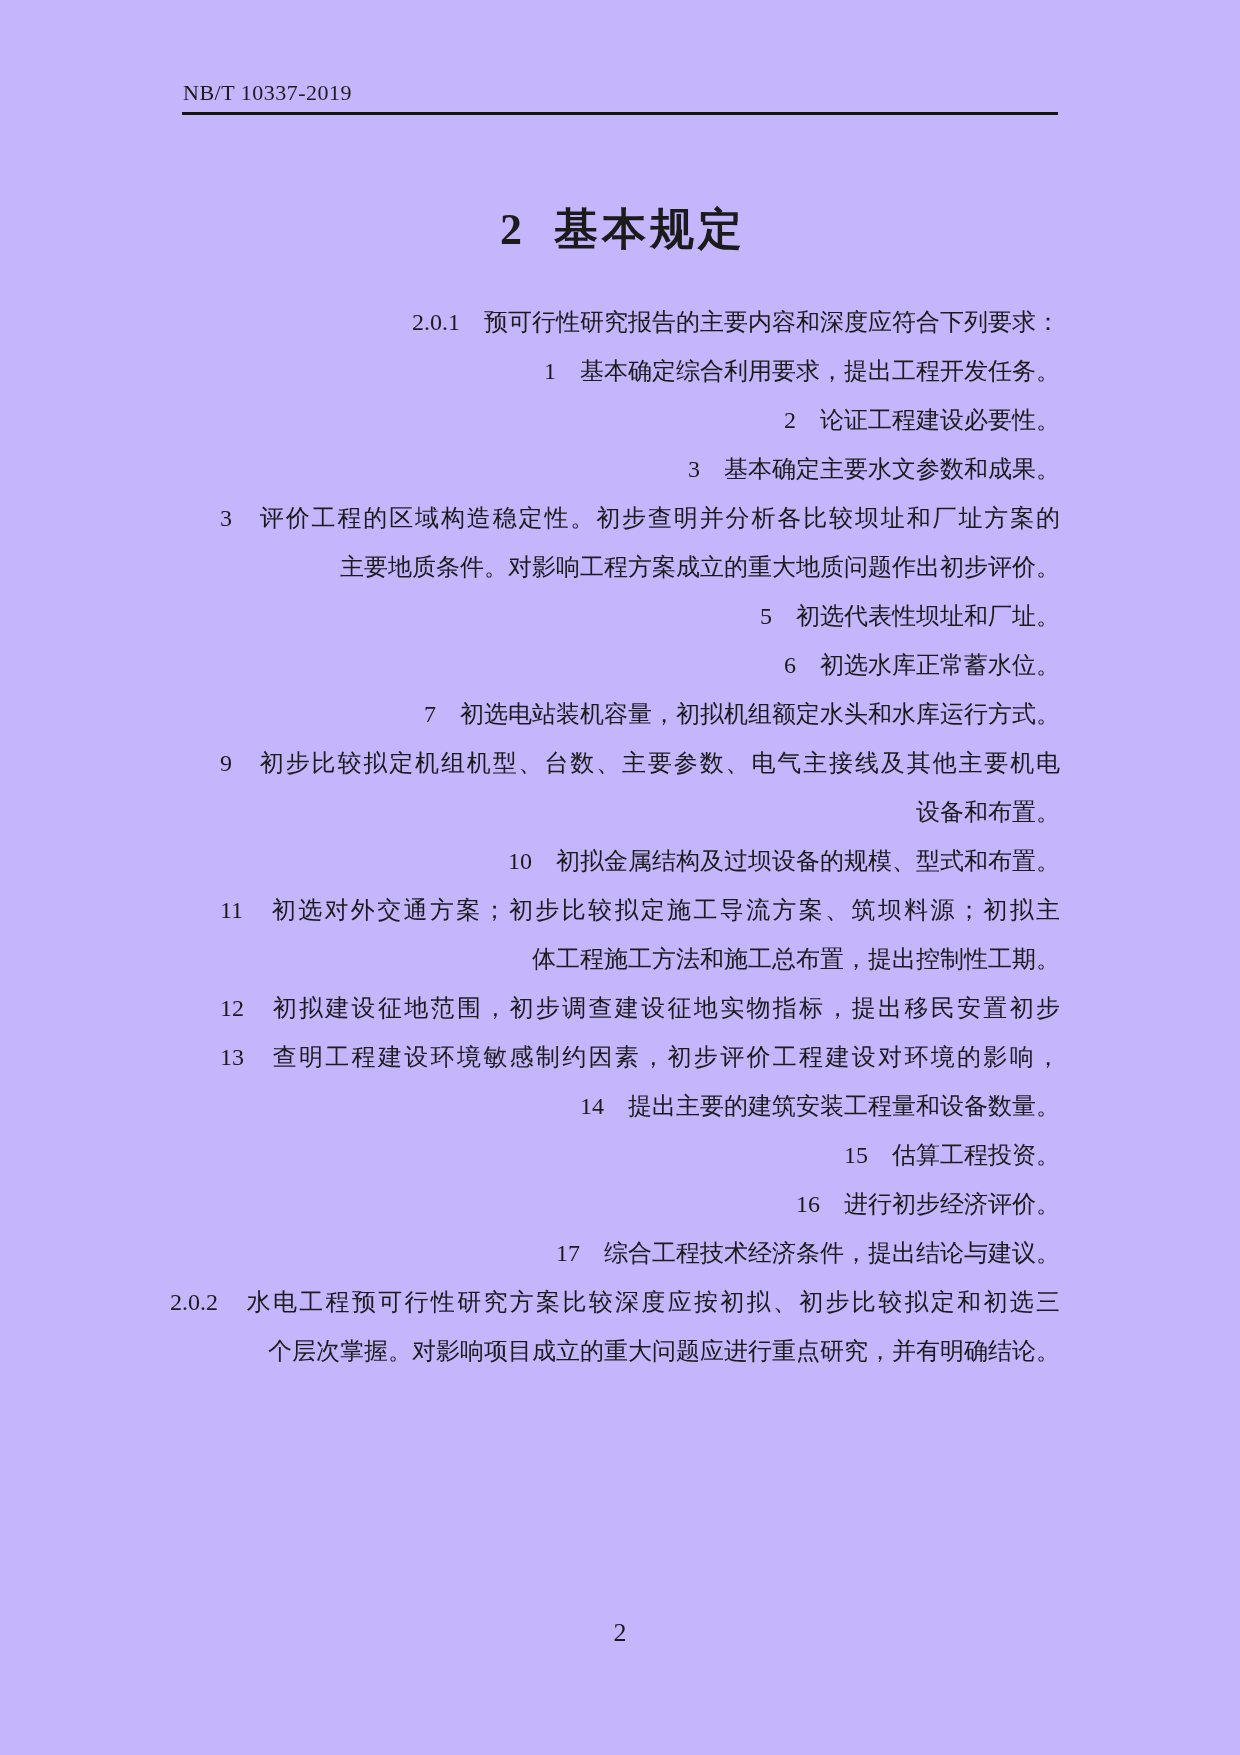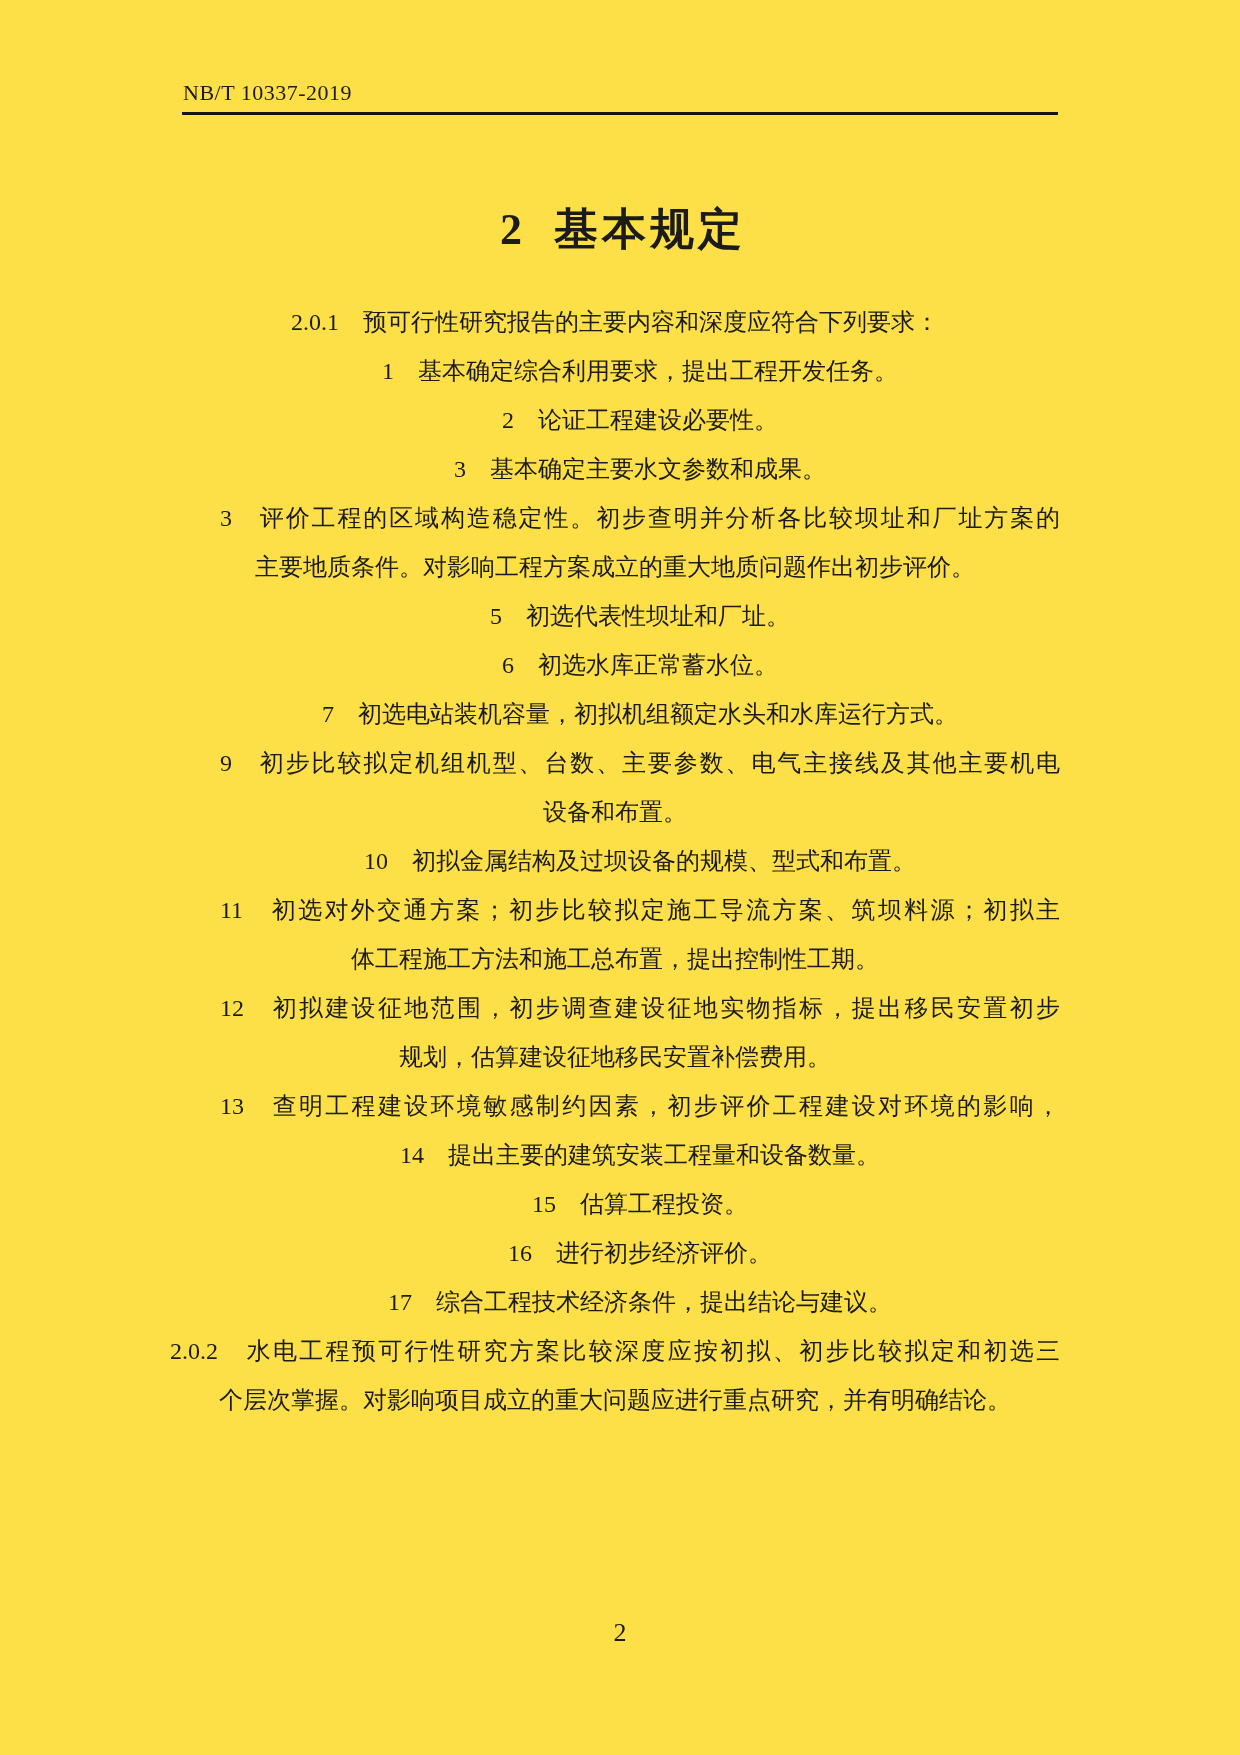--- a/index.html
+++ b/index.html
@@ -5,21 +5,21 @@
   html, body {
     margin: 0;
     padding: 0;
     background: #e8e8e8;
   }
   .page {
     position: relative;
     width: 1240px;
     height: 1755px;
     margin: 0 auto;
-    background: #fde047;
+    background: #c4b5fd;
     color: #1b1b1b;
     font-family: "Liberation Serif", serif;
     overflow: hidden;
   }
   .header-text {
     position: absolute;
     left: 183px;
     top: 80px;
     font-size: 22px;
     letter-spacing: 0.5px;
@@ -51,21 +51,21 @@
   }
   .doc-body {
     position: absolute;
     left: 170px;
     top: 298px;
     width: 890px;
     font-size: 24px;
     line-height: 49px;
   }
   .line {
-    text-align: center;
+    text-align: right;
     min-height: 49px;
   }
   .line.indent {
     text-indent: 50px;
   }
   .line.full {
     text-align: justify;
     text-align-last: justify;
   }
   .page-number {
@@ -120,21 +120,20 @@
       </div>
       <div class="paragraph">
         <div class="line indent">10　初拟金属结构及过坝设备的规模、型式和布置。</div>
       </div>
       <div class="paragraph">
         <div class="line indent full">11　初选对外交通方案；初步比较拟定施工导流方案、筑坝料源；初拟主</div>
         <div class="line">体工程施工方法和施工总布置，提出控制性工期。</div>
       </div>
       <div class="paragraph">
         <div class="line indent full">12　初拟建设征地范围，初步调查建设征地实物指标，提出移民安置初步</div>
-        <div class="line">规划，估算建设征地移民安置补偿费用。</div>
       </div>
       <div class="paragraph">
         <div class="line indent full">13　查明工程建设环境敏感制约因素，初步评价工程建设对环境的影响，</div>
       </div>
       <div class="paragraph">
         <div class="line indent">14　提出主要的建筑安装工程量和设备数量。</div>
       </div>
       <div class="paragraph">
         <div class="line indent">15　估算工程投资。</div>
       </div>

